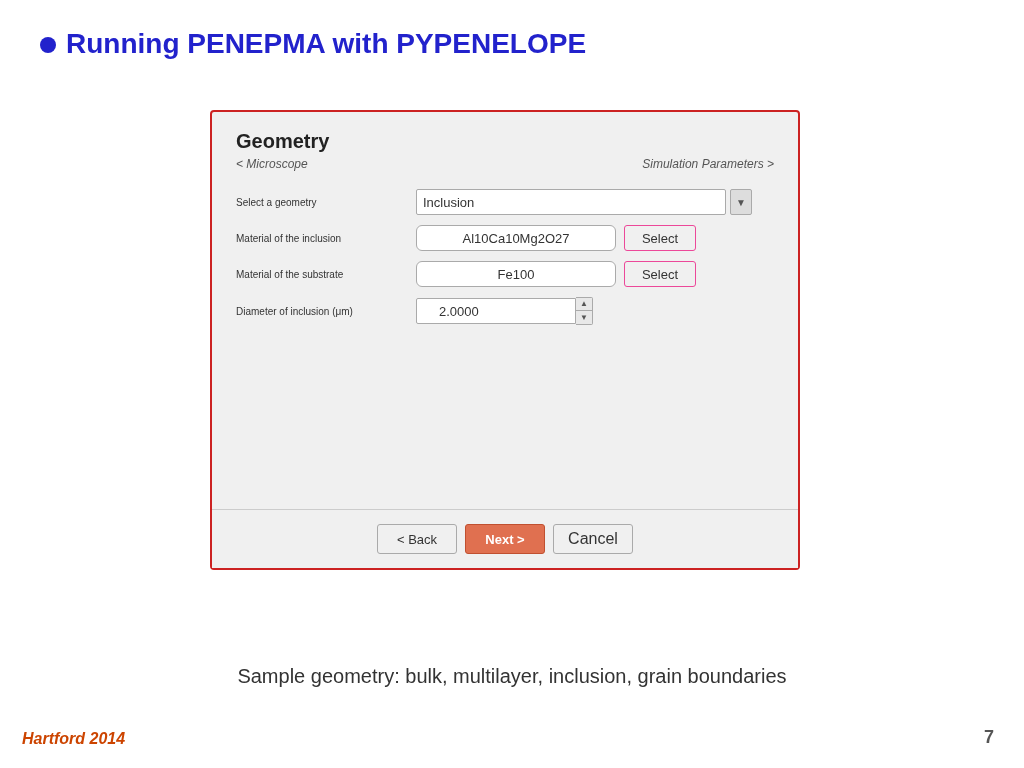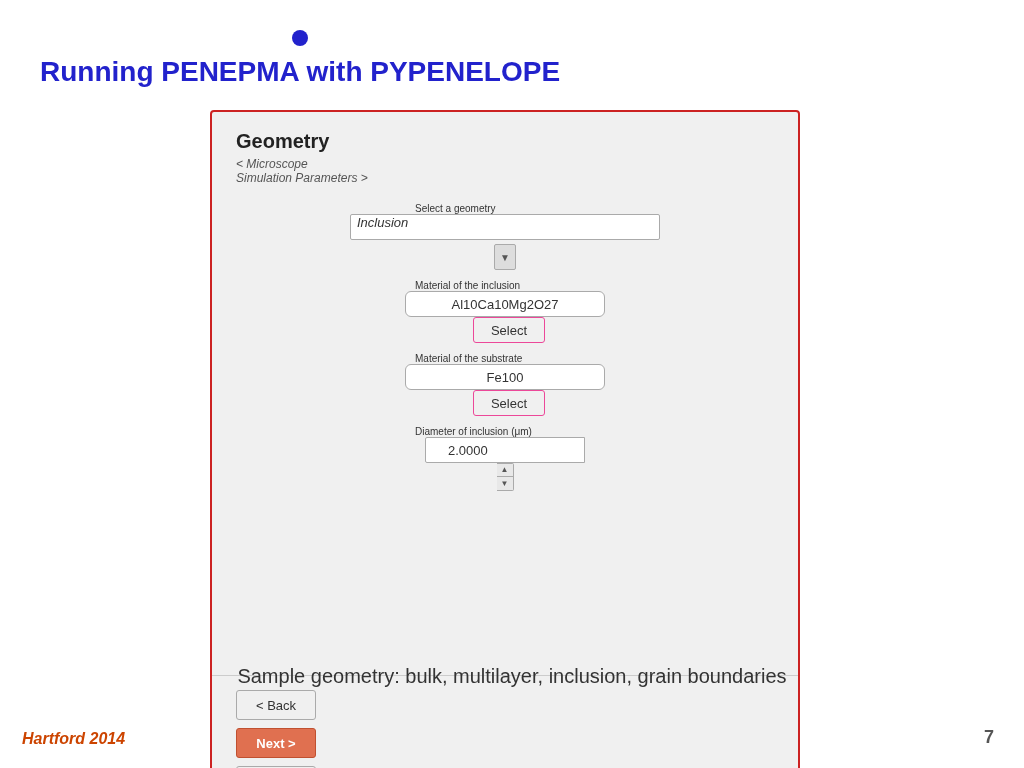--- a/index.html
+++ b/index.html
@@ -1,15 +1,15 @@
 <!DOCTYPE html>
 <html><head>
   <meta charset="utf-8">
   <style>
-    * { box-sizing: border-box; margin: 0; padding: 0; flex-direction: column; }
+    * { box-sizing: border-box; margin: 0; padding: 0; }
     body {
       font-family: Arial, sans-serif;
       background: #ffffff;
       width: 1024px;
       height: 768px;
       position: relative;
       overflow: hidden;
     }
 
     
@@ -87,21 +87,20 @@
     .form-select {
       width: 310px;
       height: 26px;
       background: #fff;
       border: 1px solid #aaa;
       border-radius: 2px;
       padding: 0 6px;
       font-size: 13px;
       color: #333;
       appearance: none;
-      font-style: italic;
     }
 
     .dropdown-arrow {
       width: 22px;
       height: 26px;
       background: #ddd;
       border: 1px solid #aaa;
       border-radius: 2px;
       display: flex;
       align-items: center;

